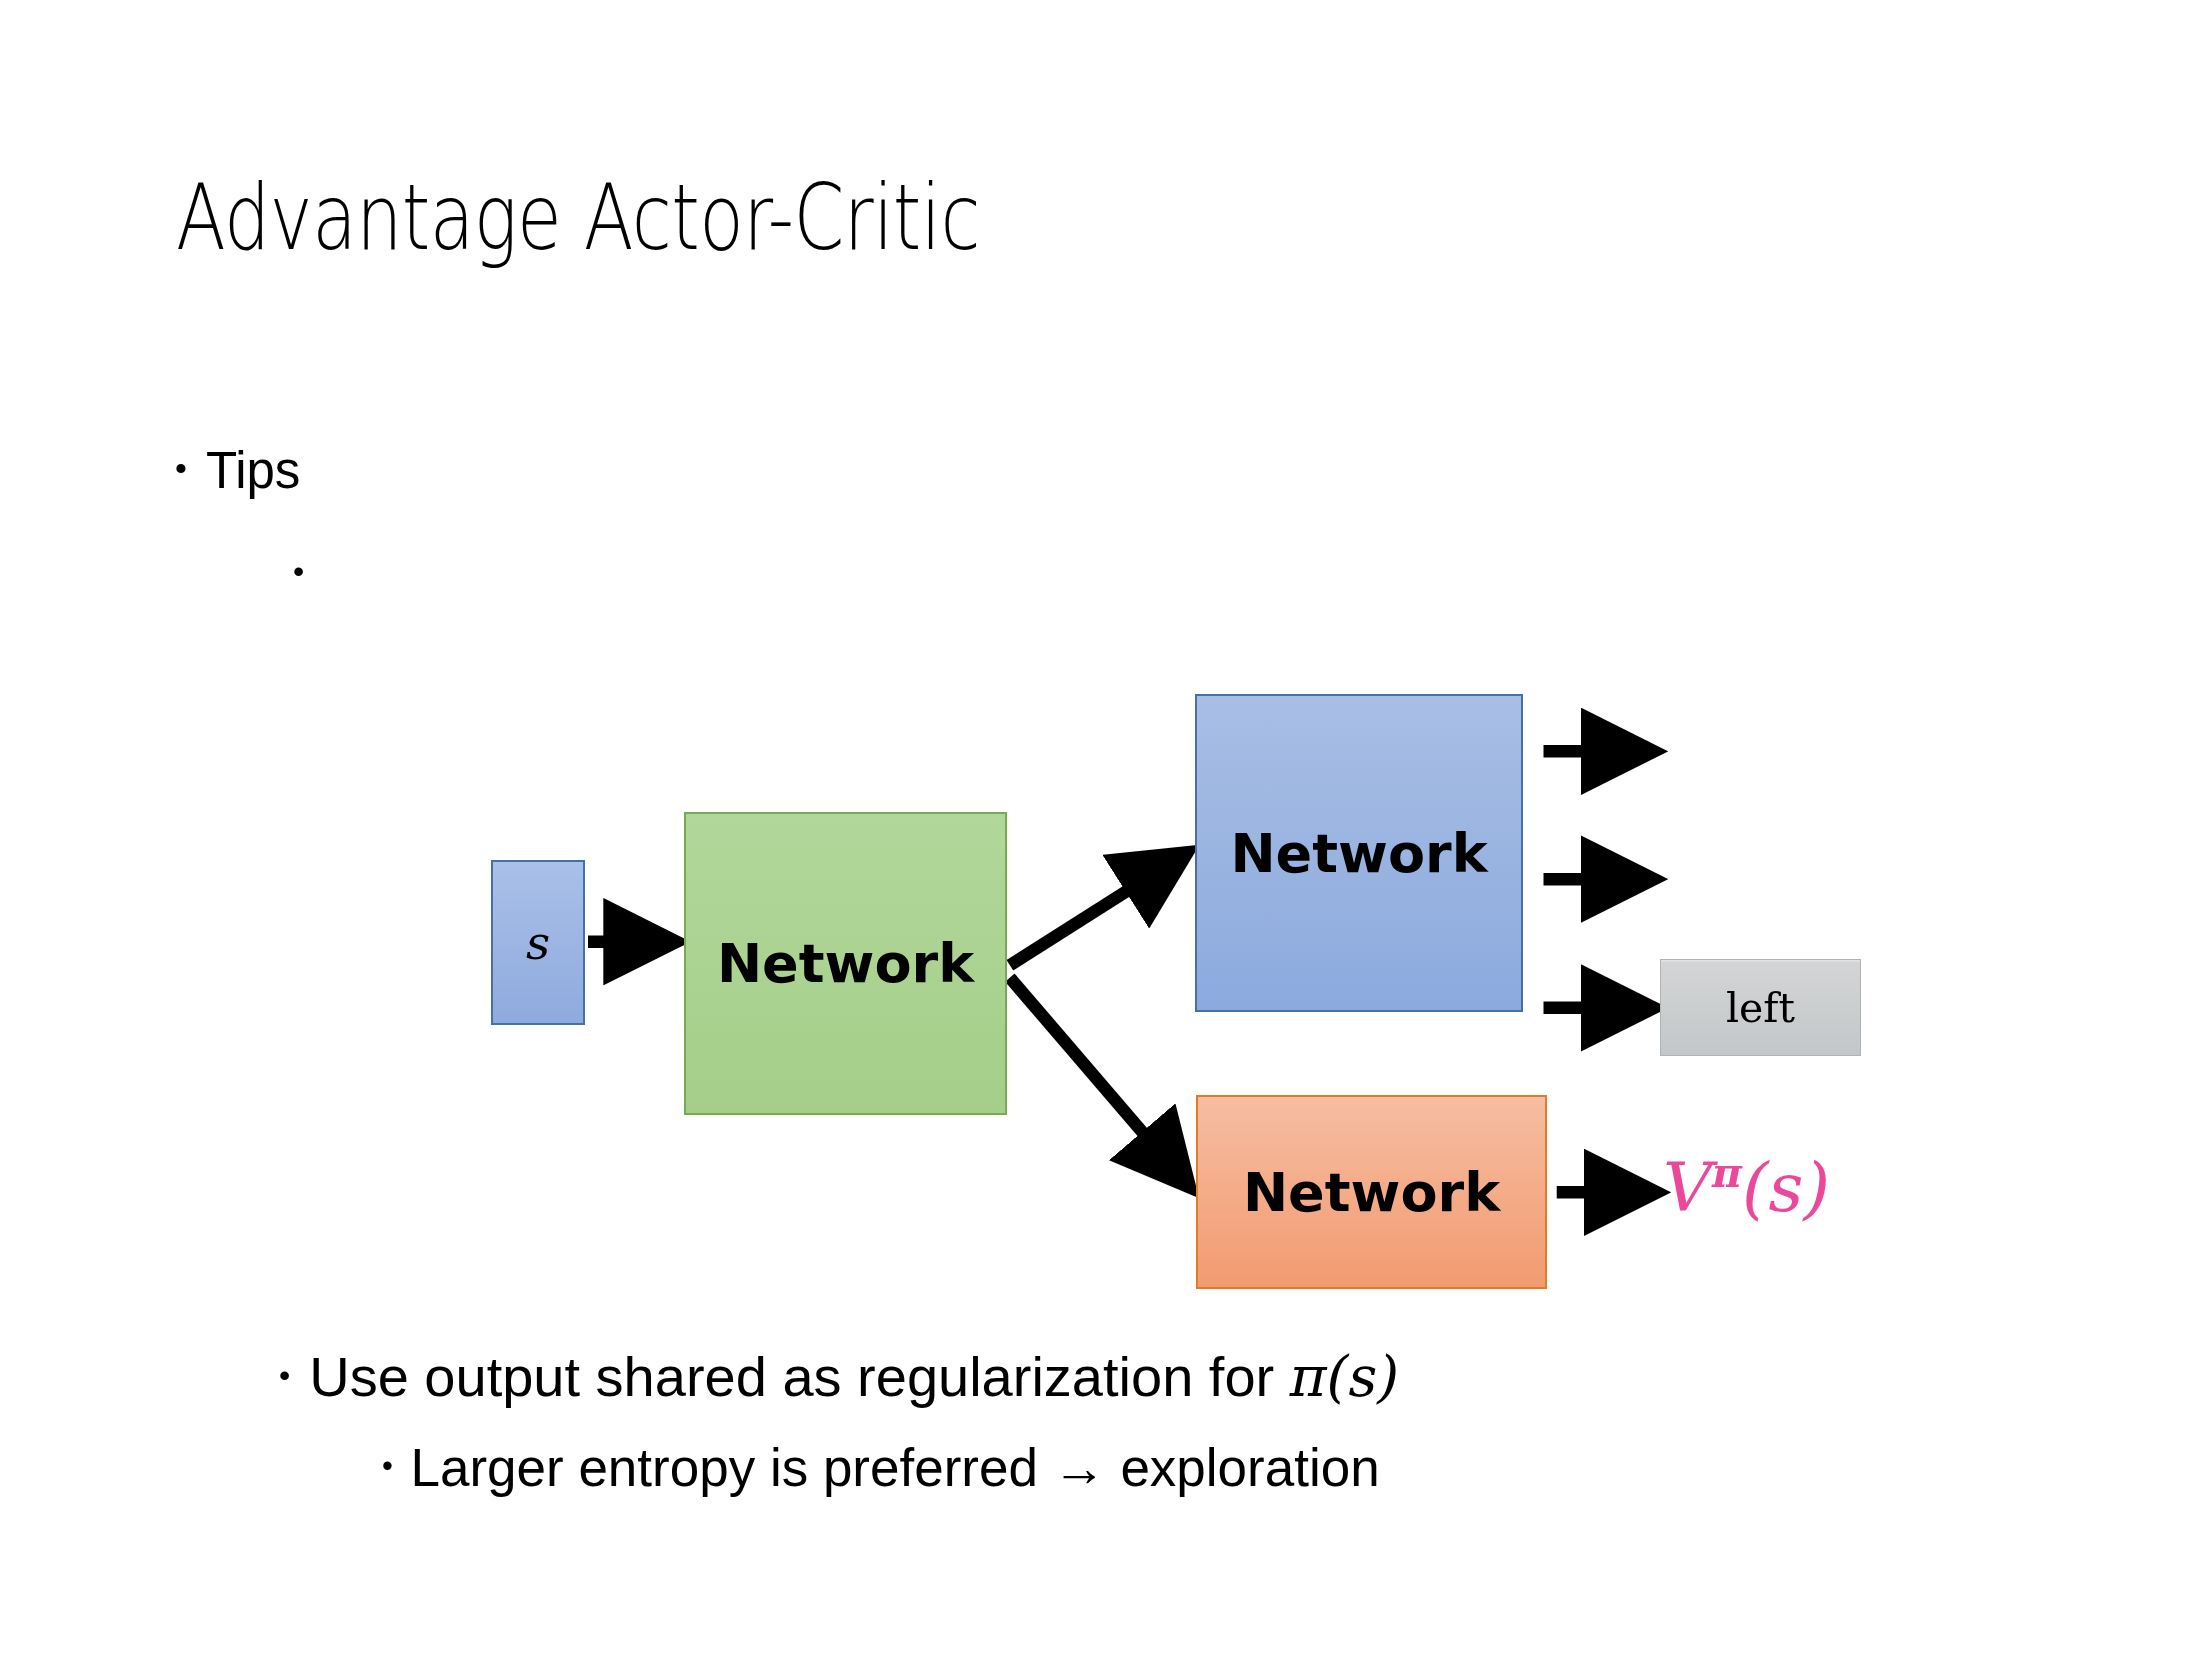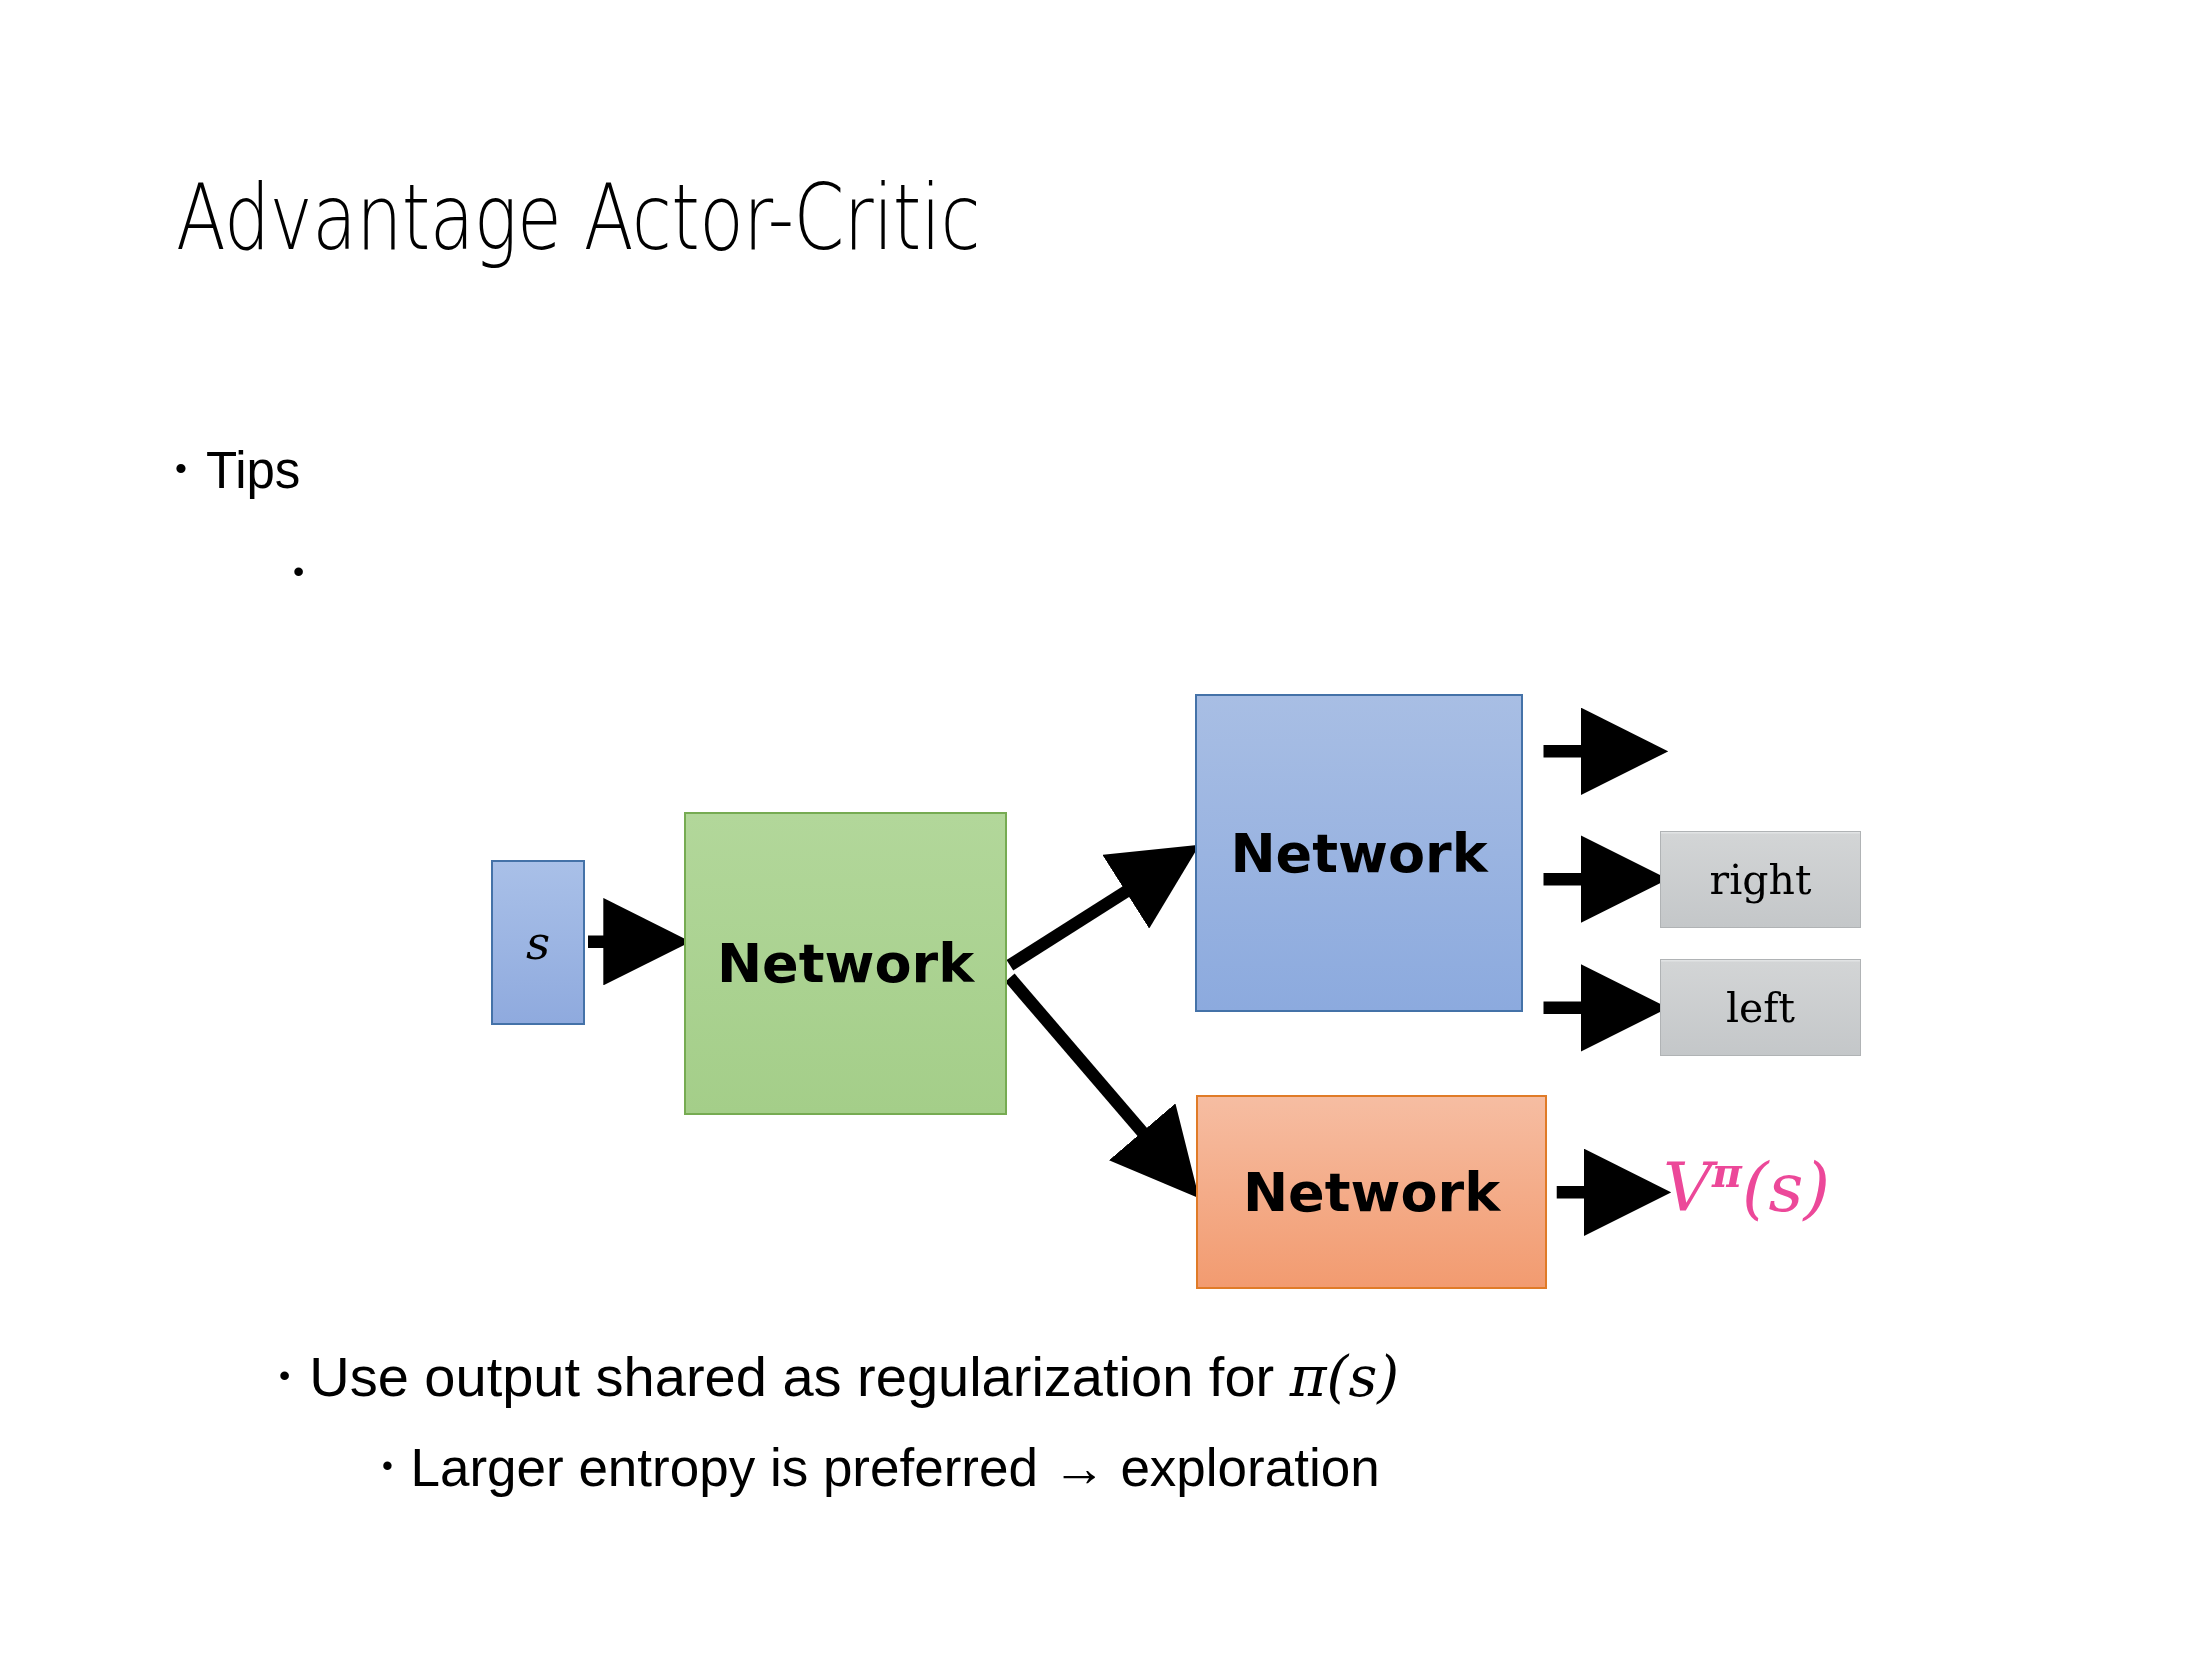--- a/index.html
+++ b/index.html
@@ -157,23 +157,20 @@
     </div>
 
     <div class="box" id="box-blue">
       <span class="boxlbl">Network</span>
     </div>
 
     <div class="box" id="box-orange">
       <span class="boxlbl">Network</span>
     </div>
 
-    <div class="box gbox" id="gb-right">
-      <span class="glbl">right</span>
-    </div>
     <div class="box gbox" id="gb-fire">
       <span class="glbl">left</span>
     </div>
 
     <div id="vpi"><span>V</span><span class="sup">π</span><span>(s)</span></div>
 
   </div>
 </div>
 
 

